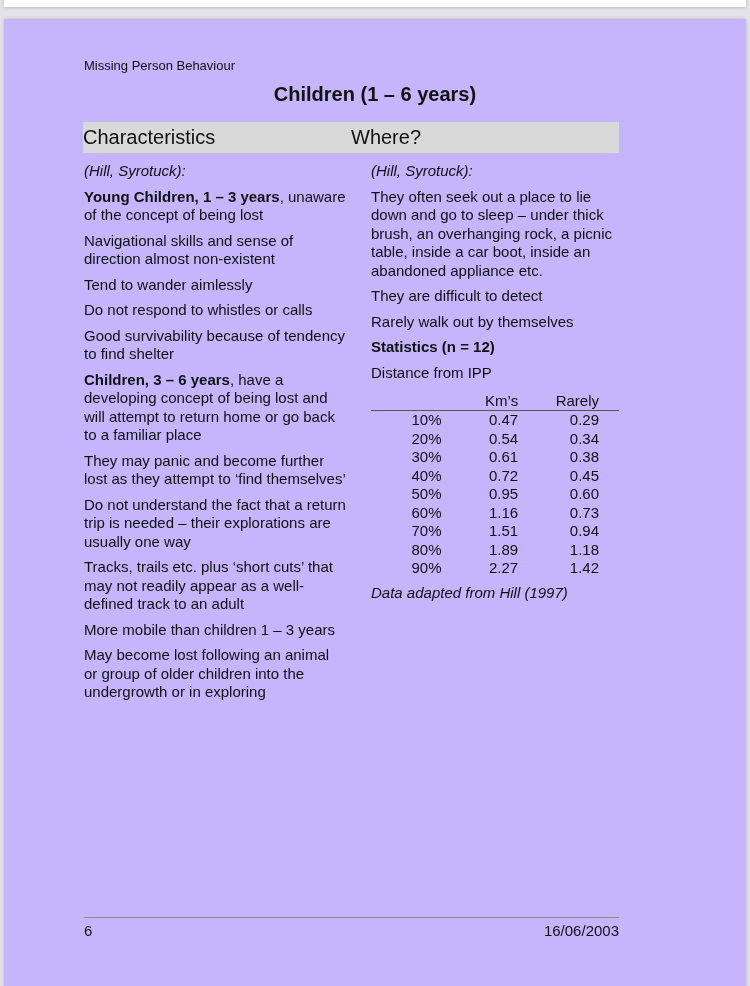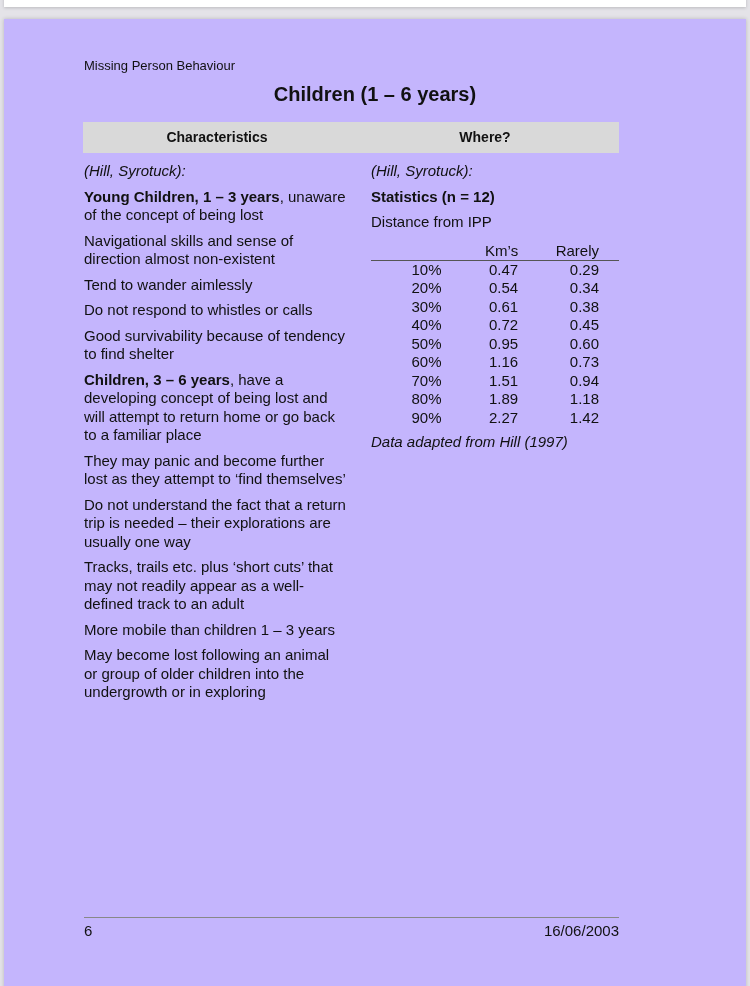--- a/index.html
+++ b/index.html
@@ -3,21 +3,21 @@
 <meta charset="utf-8">
 <style>
   html, body { margin: 0; padding: 0; }
   body { width: 750px; height: 986px; background: #e4e3e8; position: relative; overflow: hidden; font-family: "Liberation Sans", sans-serif; color: #111; }
   .prev-page { position: absolute; left: 4px; top: -4px; width: 742px; height: 11px; background: #fff; box-shadow: 0 1px 3px rgba(0,0,0,0.18); }
   .page { position: absolute; left: 4px; top: 19px; width: 742px; height: 972px; background: #c4b5fd; box-shadow: 0 0 4px rgba(0,0,0,0.2); }
   .abs { position: absolute; }
   .running-header { left: 80px; top: 39px; font-size: 13px; }
   .title { left: 0; width: 742px; top: 64px; text-align: center; font-size: 20px; font-weight: bold; }
   .thead { left: 79px; top: 103px; width: 536px; height: 31px; background: #d9d9d9; display: flex; }
-  .thead div { flex: 1; text-align: center; line-height: 31px; font-weight: bold; font-size: 14px; }
+  .thead div { flex: 1; line-height: 31px; font-weight: normal; font-size: 20px; }
   .col { font-size: 15px; line-height: 18.5px; }
   .col p { margin: 0 0 7px 0; }
   .col-left { left: 80px; top: 143px; width: 262px; }
   .col-right { left: 367px; top: 143px; width: 250px; }
   .it { font-style: italic; }
   .b { font-weight: bold; }
   table.stats { border-collapse: collapse; width: 248px; font-size: 15px; margin-top: -4px; }
   table.stats th { font-weight: normal; text-align: right; border-bottom: 1px solid #555; padding: 0; line-height: 18px; }
   table.stats td { text-align: right; padding: 0; line-height: 18.5px; }
   .c1 { width: 70px; } .c2 { width: 76px; margin-top: 32px; } .c3 { width: 80px; padding-right: 20px !important; }
@@ -50,20 +50,25 @@
         <p><span>They may panic and become further lost as they attempt to ‘find themselves’</span></p>
         <p><span>Do not understand the fact that a return trip is needed – their explorations are usually one way</span></p>
         <p><span>Tracks, trails etc. plus ‘short cuts’ that may not readily appear as a well-defined track to an adult</span></p>
         <p><span>More mobile than children 1 – 3 years</span></p>
         <p><span>May become lost following an animal or group of older children into the undergrowth or in exploring</span></p>
       </div>
   </div>
 
   <div class="abs col col-right">
     <p class="it">(Hill, Syrotuck):</p>
+    <div id="where-list">
+        <p>They often seek out a place to lie down and go to sleep – under thick brush, an overhanging rock, a picnic table, inside a car boot, inside an abandoned appliance etc.</p>
+        <p>They are difficult to detect</p>
+        <p>Rarely walk out by themselves</p>
+      </div>
     <p class="b">Statistics (n = 12)</p>
     <p style="margin-bottom:14px">Distance from IPP</p>
     <table class="stats">
       <thead>
           <tr id="stats-head">
             <th class="c1"></th>
             <th class="c2">Km’s</th>
             <th class="c3">Rarely</th>
           </tr>
         </thead>

